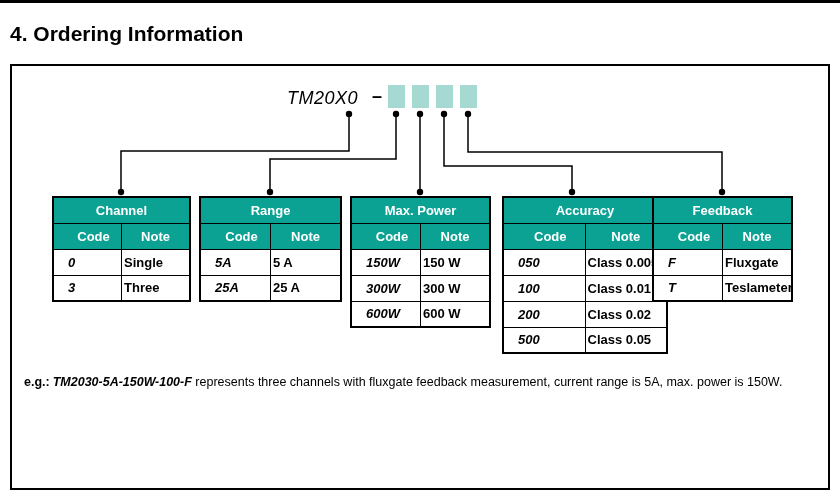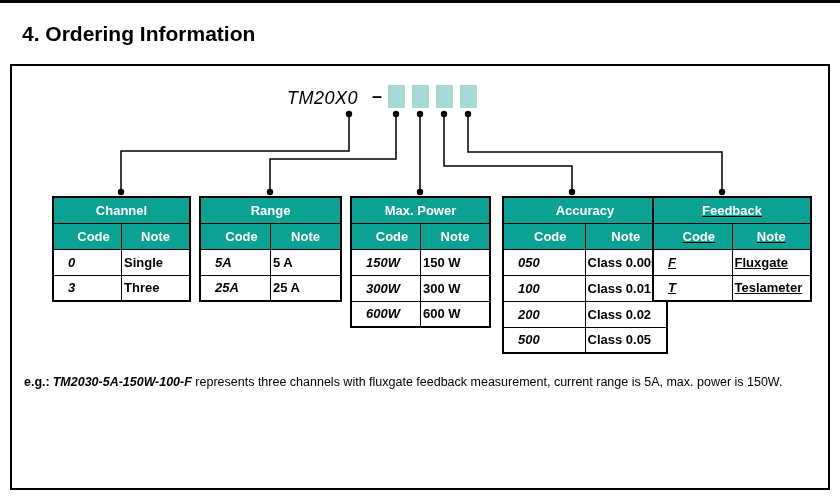--- a/index.html
+++ b/index.html
@@ -2,21 +2,21 @@
 <html style="--teal: #0ba293; --light-teal: #a6d9d2;"><head>
 <meta charset="utf-8">
 <style>
   * { margin: 0; padding: 0; box-sizing: border-box; }
   html, body { width: 840px; height: 500px; background: #fff; overflow: hidden;
     font-family: "Liberation Sans", sans-serif; color: #000; }
   :root { --teal: #0ba293; --light-teal: #a6d9d2; }
 
   .top-rule { position: absolute; left: 0; top: 0; width: 840px; height: 3px; background: #000; }
 
-  .page-title { position: absolute; left: 22px; top: 22px; font-size: 21px; font-weight: bold; }
+  .page-title { position: absolute; left: 10px; top: 22px; font-size: 21px; font-weight: bold; }
 
   .diagram {
     position: absolute; left: 10px; top: 64px; width: 820px; height: 426px;
     border: 2px solid #000; background: #fff;
   }
 
   .model-code {
     position: absolute; left: 275px; top: 22px;
     font-size: 18px; font-weight: normal; font-style: italic; letter-spacing: 0.5px;
   }
@@ -32,21 +32,21 @@
 
   svg.connectors { position: absolute; left: 0; top: 0; width: 818px; height: 422px; }
   svg.connectors polyline { fill: none; stroke: #000; stroke-width: 1.5; }
   svg.connectors circle { fill: #000; stroke: none; }
 
   .tbl-wrap { position: absolute; top: 130px; }
   .tbl-wrap.t0 { left: 40px;  width: 139px; }
   .tbl-wrap.t1 { left: 187px; width: 143px; }
   .tbl-wrap.t2 { left: 338px; width: 141px; }
   .tbl-wrap.t3 { left: 490px; width: 166px; }
-  .tbl-wrap.t4 { left: 640px; width: 160px; text-decoration: underline; }
+  .tbl-wrap.t4 { left: 640px; width: 141px; }
 
   table.lk { width: 100%; border-collapse: collapse; table-layout: fixed; border: 2px solid #000; }
   table.lk th, table.lk td {
     border: 1.5px solid #000; height: 26px; vertical-align: middle;
     font-size: 13px; padding: 0 2px; overflow: hidden; white-space: nowrap;
   }
   table.lk th.name { background: var(--teal); color: #fff; font-weight: bold; }
   table.lk th.sub  { background: var(--teal); color: #fff; font-weight: bold; }
   table.lk th.sub.c0, table.lk td.code { width: 42%; padding-left: 14px; }
   table.lk td.code { font-weight: bold; font-style: italic; background: #fff; }

